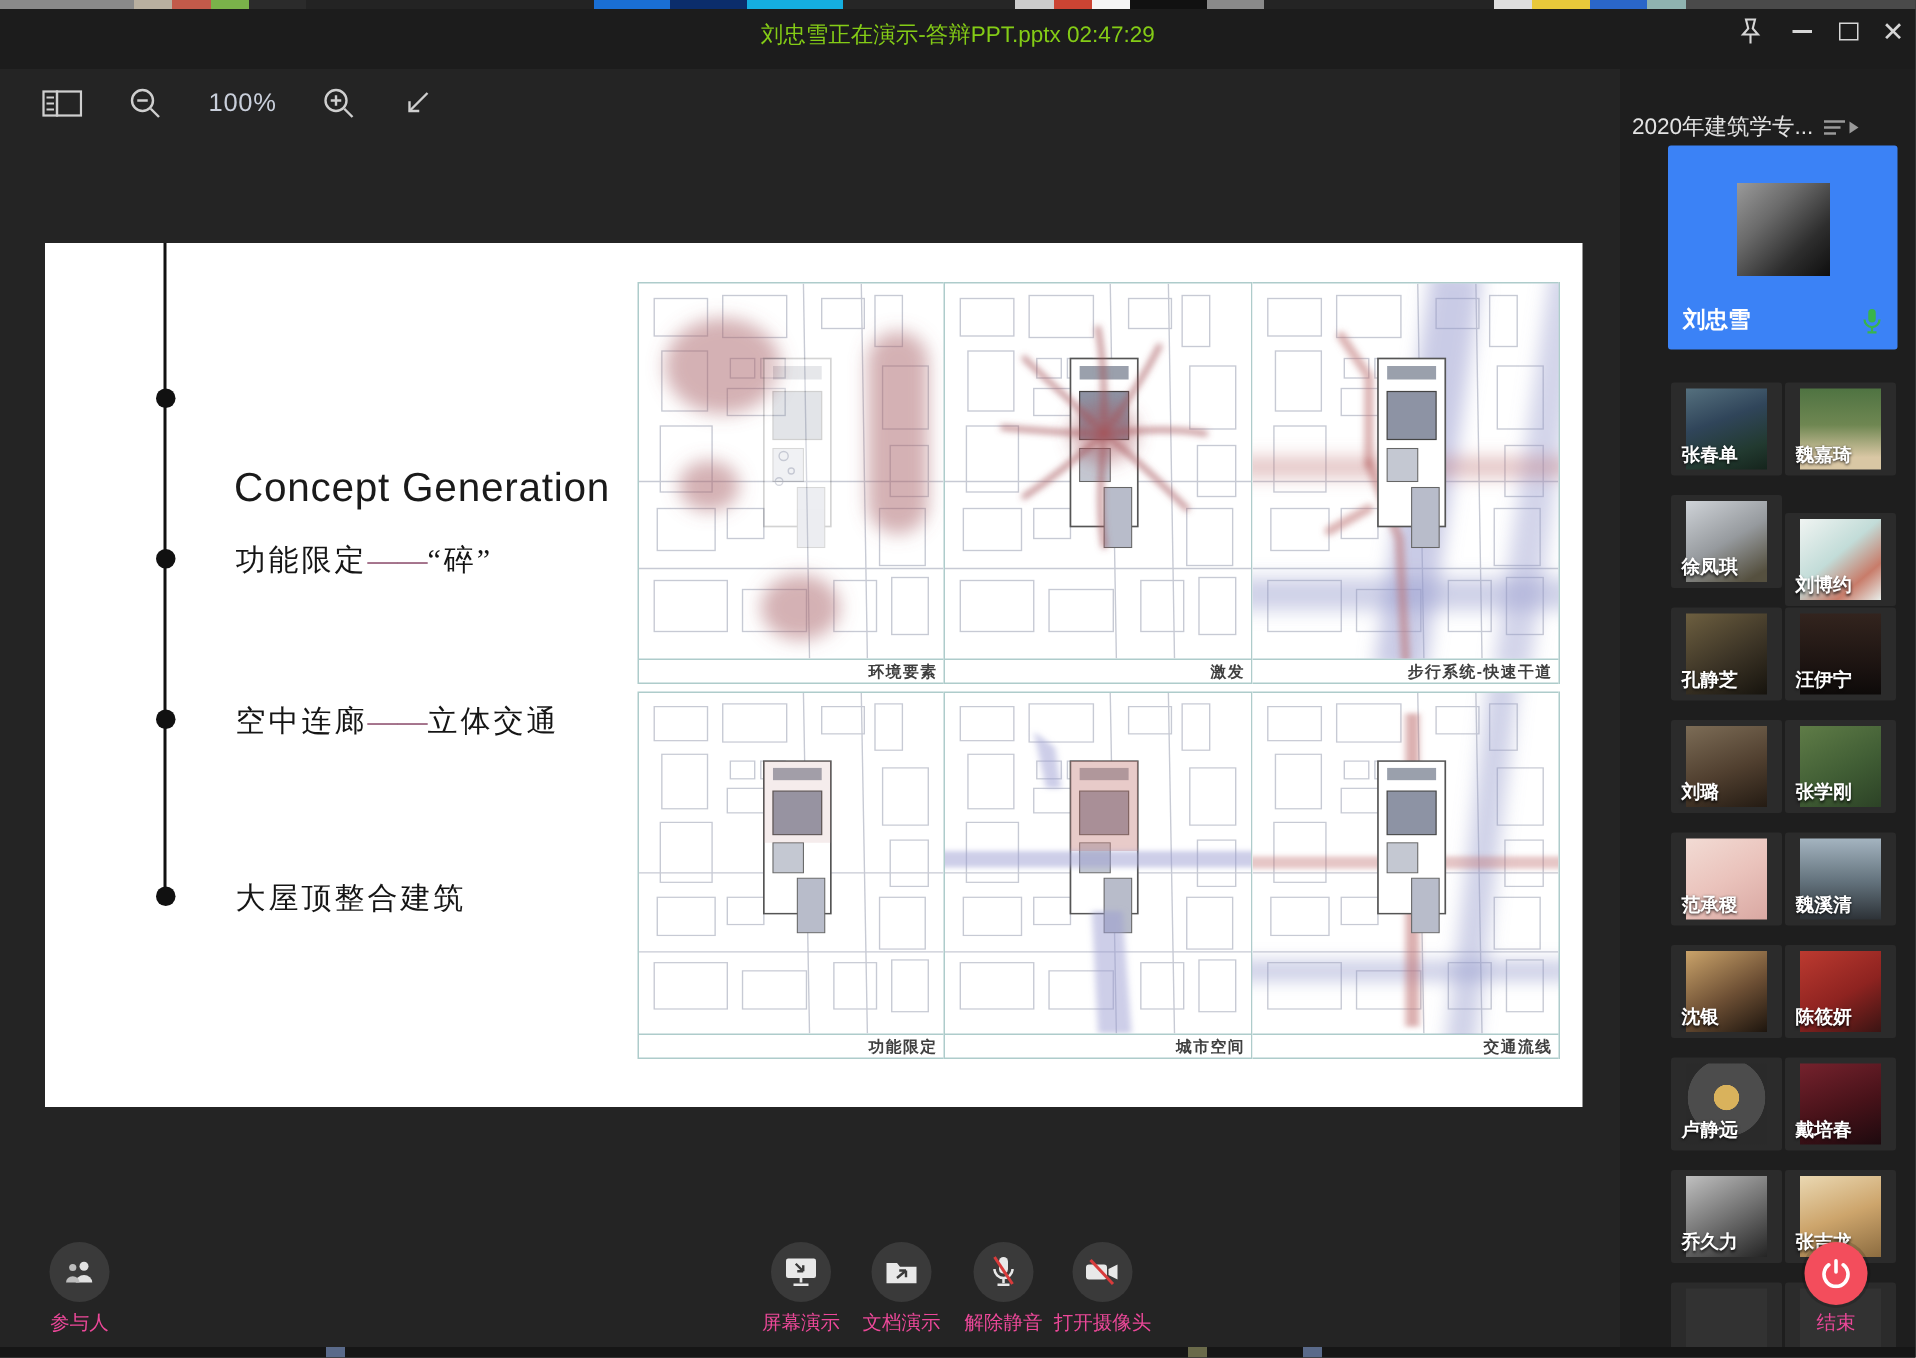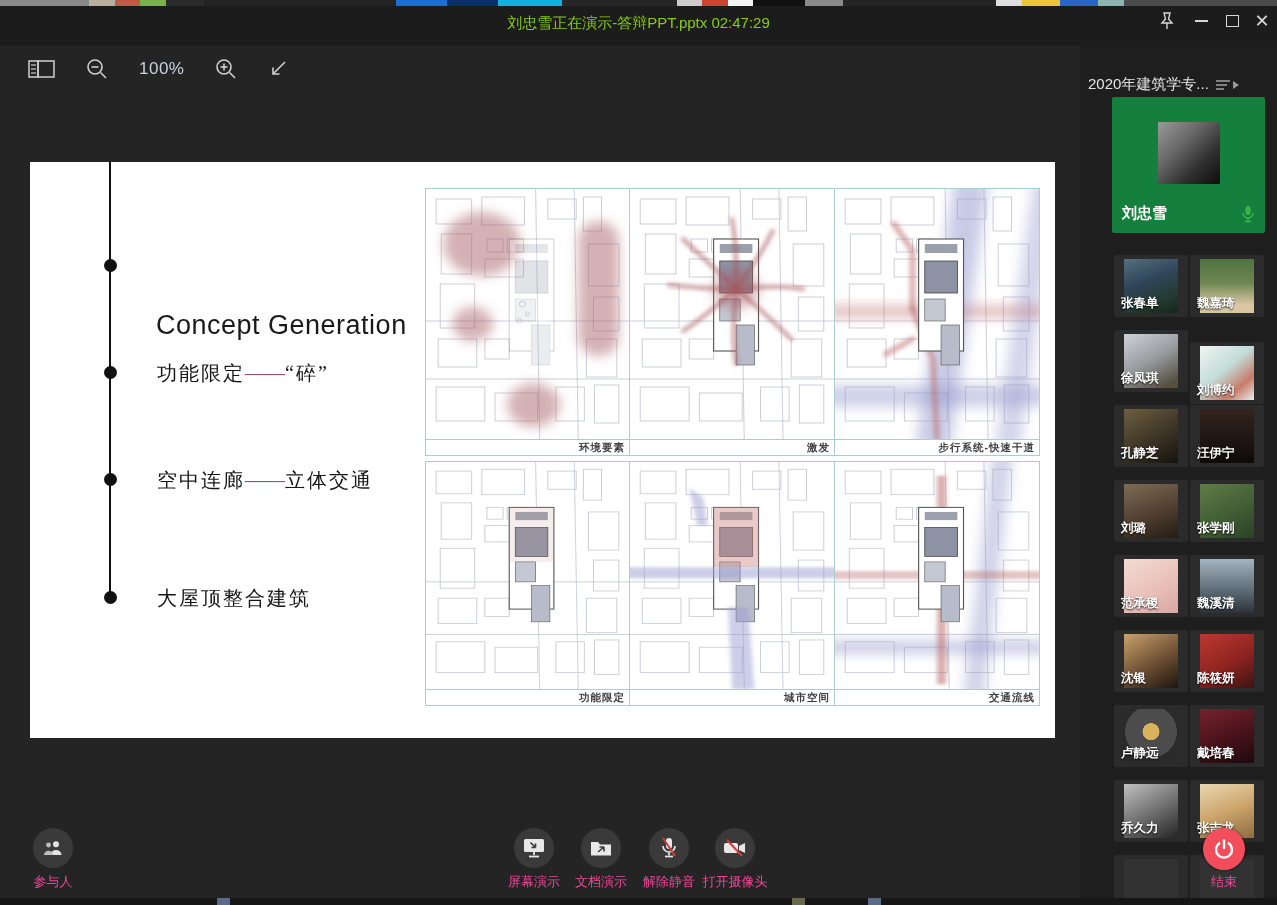--- a/index.html
+++ b/index.html
@@ -43,21 +43,21 @@
   .map-area{width:100%;border-top:1px solid #aecccb;}
   .row1 .map-area{height:250px;} .row2 .map-area{height:227px;}
   .map-label{height:14px;border-top:1px solid #aecccb;border-bottom:1px solid #aecccb;
     font-size:10.5px;font-weight:bold;color:#3f3f3f;text-align:right;padding:1px 4px 0 0;letter-spacing:1px;}
   .row-gap{height:5px;}
 
   
   #sidebar{left:1080px;top:46px;width:197px;height:852px;background:#1e1e1e;overflow:hidden;}
   #sidebar-header{position:absolute;left:8px;top:13px;width:182px;display:flex;align-items:center;margin-top:16px;}
   #sidebar-title{color:#e3e3e3;font-size:15px;white-space:nowrap;overflow:hidden;max-width:150px;}
-  #speaker-card{position:absolute;left:32px;top:51px;width:153px;height:136px;background:#15803d;border-radius:2px;}
+  #speaker-card{position:absolute;left:32px;top:51px;width:153px;height:136px;background:#3b82f6;border-radius:2px;}
   #speaker-photo{position:absolute;left:46px;top:25px;width:62px;height:62px;
     background:linear-gradient(135deg,#9a9a9a,#6a6a6a 35%,#2e2e2e 70%,#0e0e0e);}
   #speaker-name{position:absolute;left:10px;bottom:10px;color:#fff;font-size:15px;font-weight:bold;}
   #speaker-mic{position:absolute;right:10px;bottom:10px;}
   .tile{position:absolute;width:74px;height:62px;background:#2b2b2b;border-radius:2px;}
   .tile .avatar{position:absolute;left:10px;top:4px;width:54px;height:54px;}
   .tile .pname{position:absolute;left:7px;bottom:5px;color:#fff;font-size:12.5px;font-weight:bold;
     text-shadow:0 1px 2px rgba(0,0,0,.9);white-space:nowrap;}
   .av1{background:linear-gradient(160deg,#55707e,#30455a 40%,#223a30 75%,#15241c);}
   .av2{background:linear-gradient(180deg,#4f7342,#6f8752 45%,#d9c7a4 85%);}

